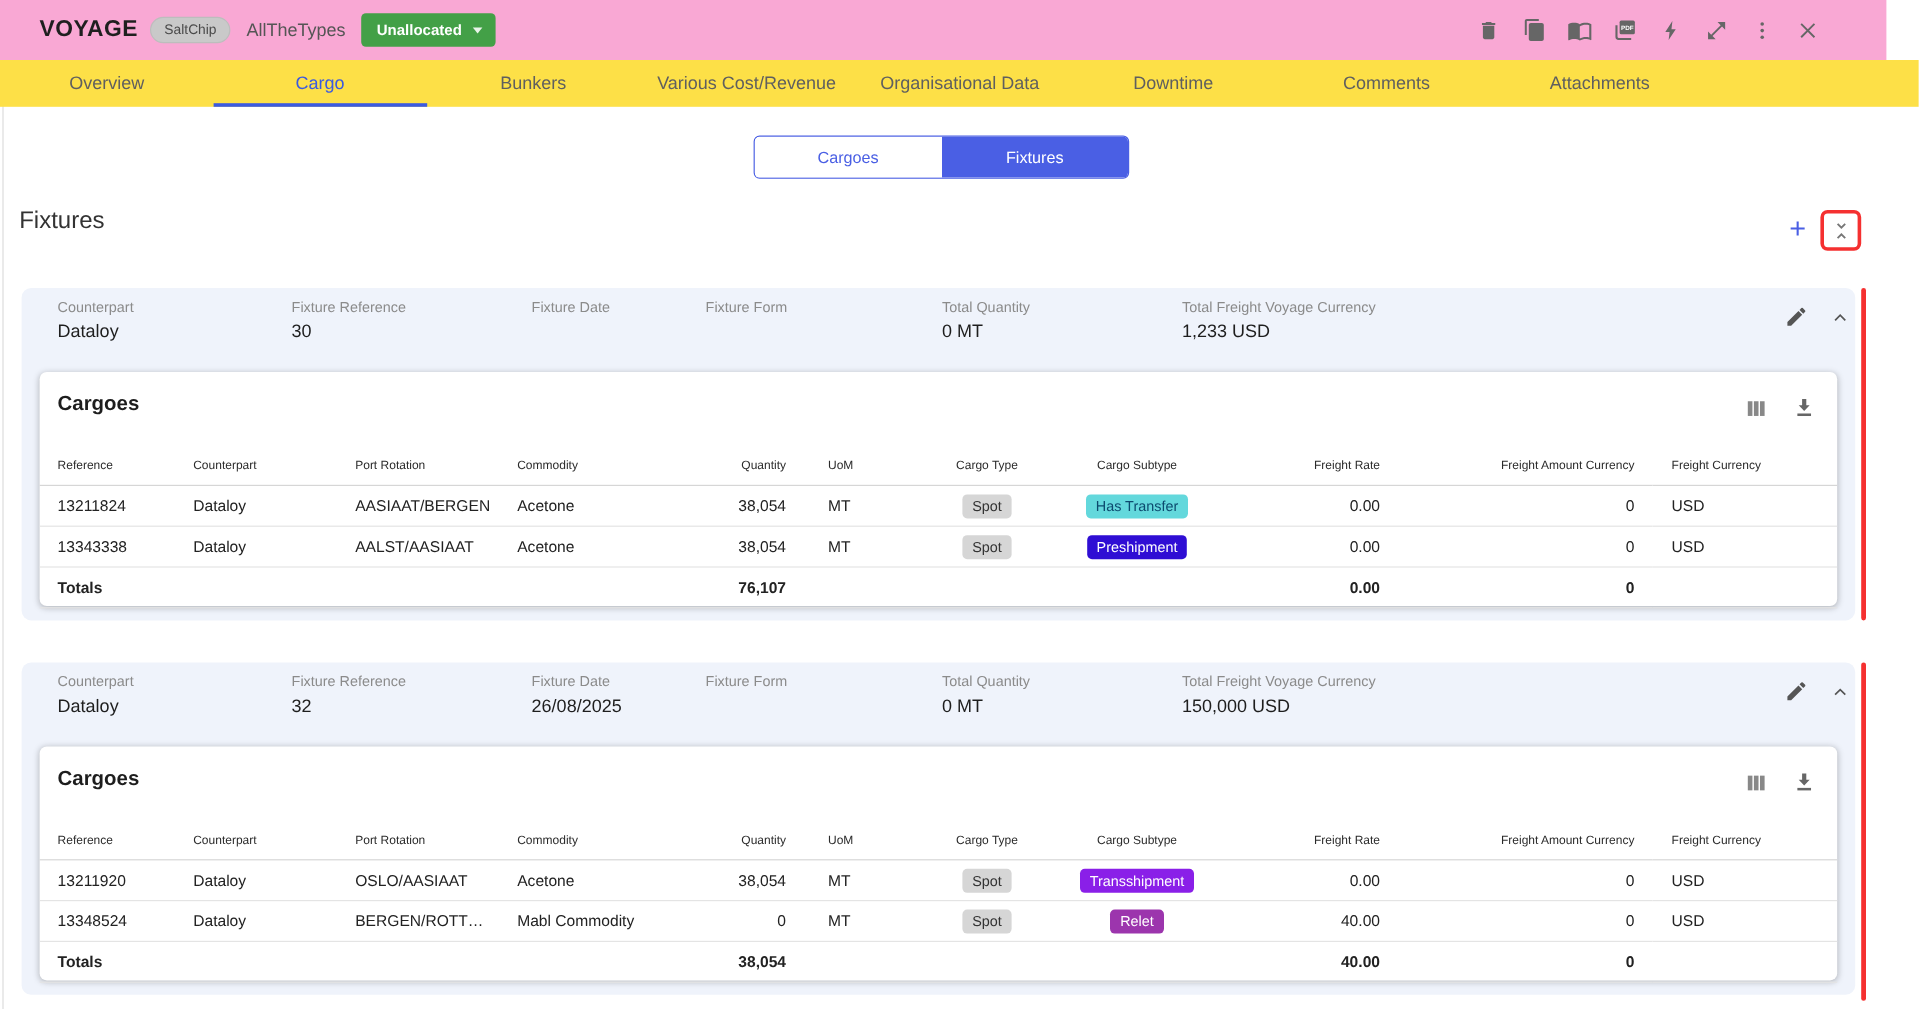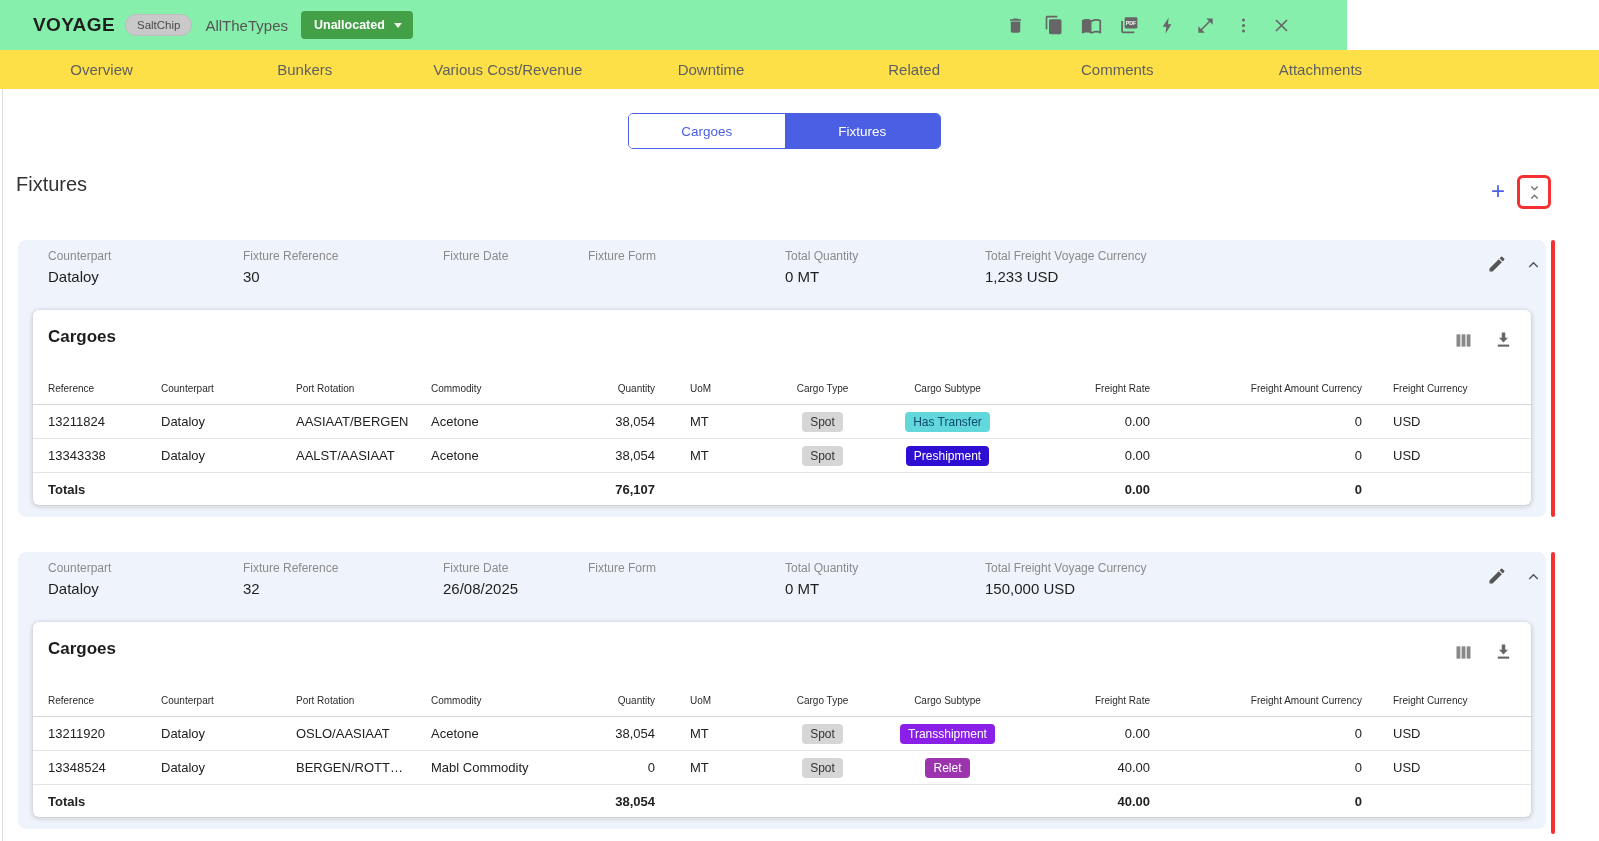--- a/index.html
+++ b/index.html
@@ -1,21 +1,21 @@
 <!DOCTYPE html>
 <html><head>
 <meta charset="utf-8">
 <style>
   html,body{margin:0;padding:0}
   body{width:1599px;height:841px;position:relative;overflow:hidden;background:#fff;
        font-family:"Liberation Sans",sans-serif;color:#222}
   .edge{position:absolute;left:2px;top:0;bottom:0;width:1px;background:#dcdcdc}
 
   
-  .topbar{position:absolute;left:0;top:0;width:1347px;height:50px;background:#86efac;
+  .topbar{position:absolute;left:0;top:0;width:1572px;height:50px;background:#f9a8d4;
           display:flex;align-items:center}
   .brand{margin-left:33px;font-size:19px;font-weight:700;color:#1f1f1f;letter-spacing:.4px}
   .chip{margin-left:10px;background:#c9c9c9;color:#4a4a4a;font-size:11.5px;padding:4px 11px;
         border-radius:12px;border:1px solid #bdbdbd}
   .voyage-name{margin-left:13px;font-size:15px;color:#555}
   .status-btn{margin-left:13px;background:#43a047;color:#fff;font-size:12.5px;font-weight:700;
         padding:7px 11px 7px 13px;border-radius:4px;display:flex;align-items:center;gap:9px;
         border:none;cursor:pointer;font-family:inherit}
   .caret{width:0;height:0;border-left:4px solid transparent;border-right:4px solid transparent;
         border-top:5px solid #eaf4ea}
@@ -146,31 +146,35 @@
         </svg>
     </span>
   </div>
 </div>
 
 <div class="tabbar">
   <div class="tabs">
     <div class="tab">
         <span>Overview</span>
       </div>
+    <div class="tab active">
+      <span>Cargo</span>
+      <div class="tab-underline"></div>
+    </div>
     <div class="tab">
         <span>Bunkers</span>
       </div>
     <div class="tab">
         <span>Various Cost/Revenue</span>
       </div>
     <div class="tab">
+        <span>Organisational Data</span>
+      </div>
+    <div class="tab">
         <span>Downtime</span>
-      </div>
-    <div class="tab">
-        <span>Related</span>
       </div>
     <div class="tab">
         <span>Comments</span>
       </div>
     <div class="tab">
         <span>Attachments</span>
       </div>
   </div>
 </div>
 

